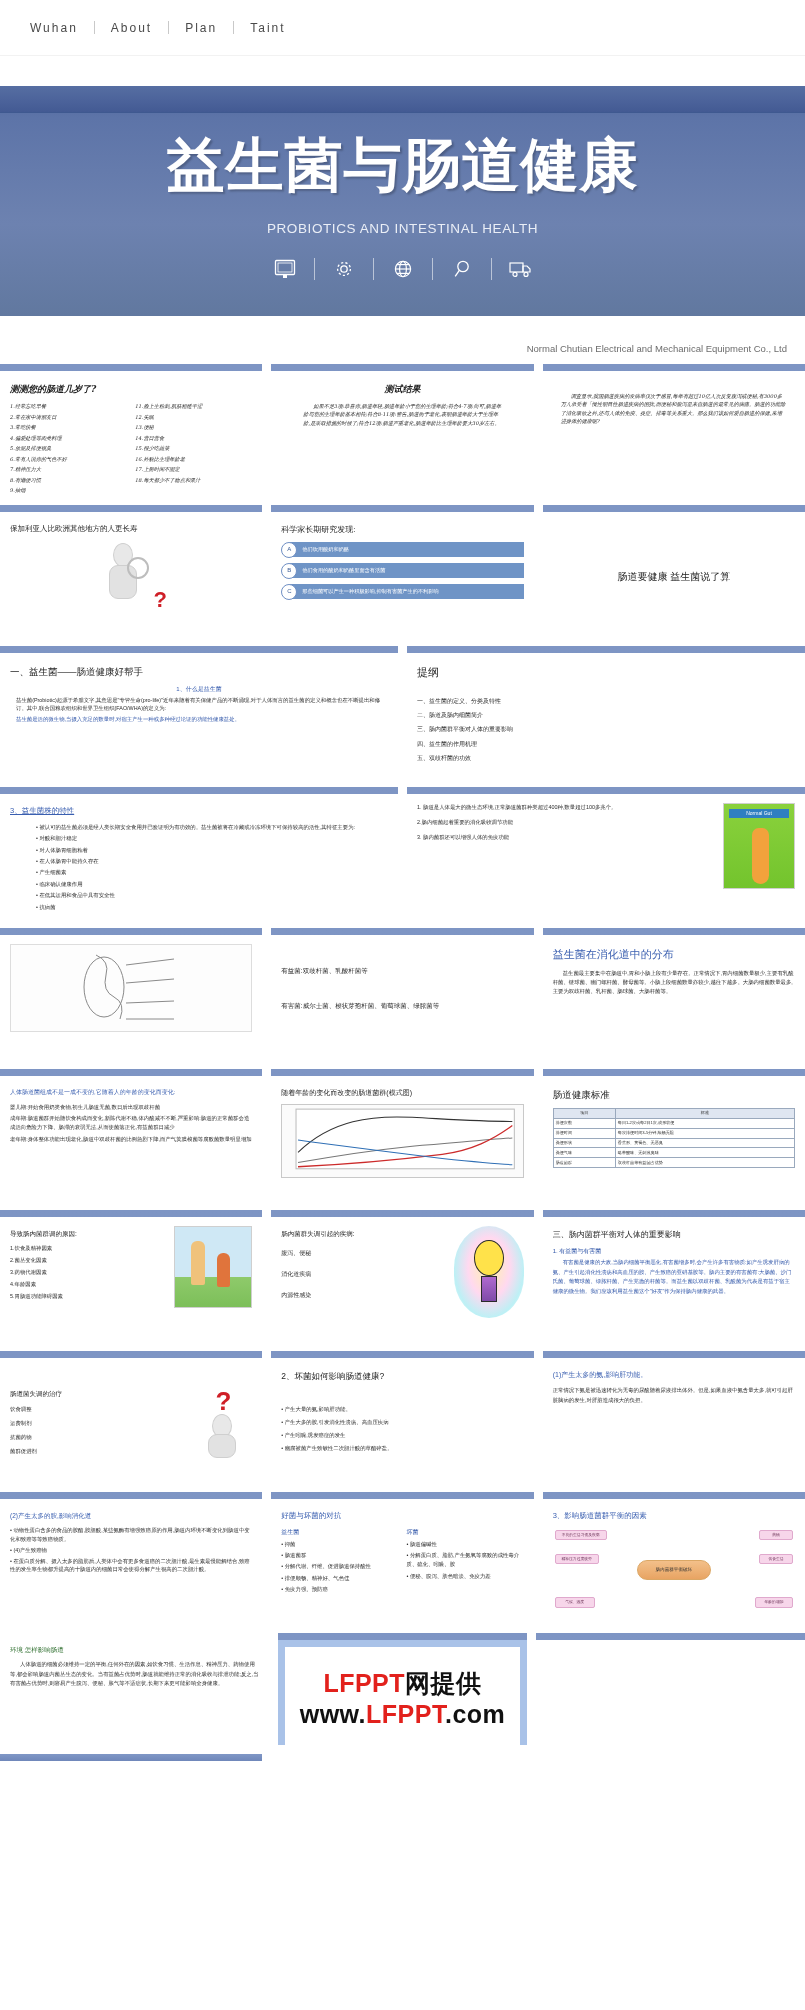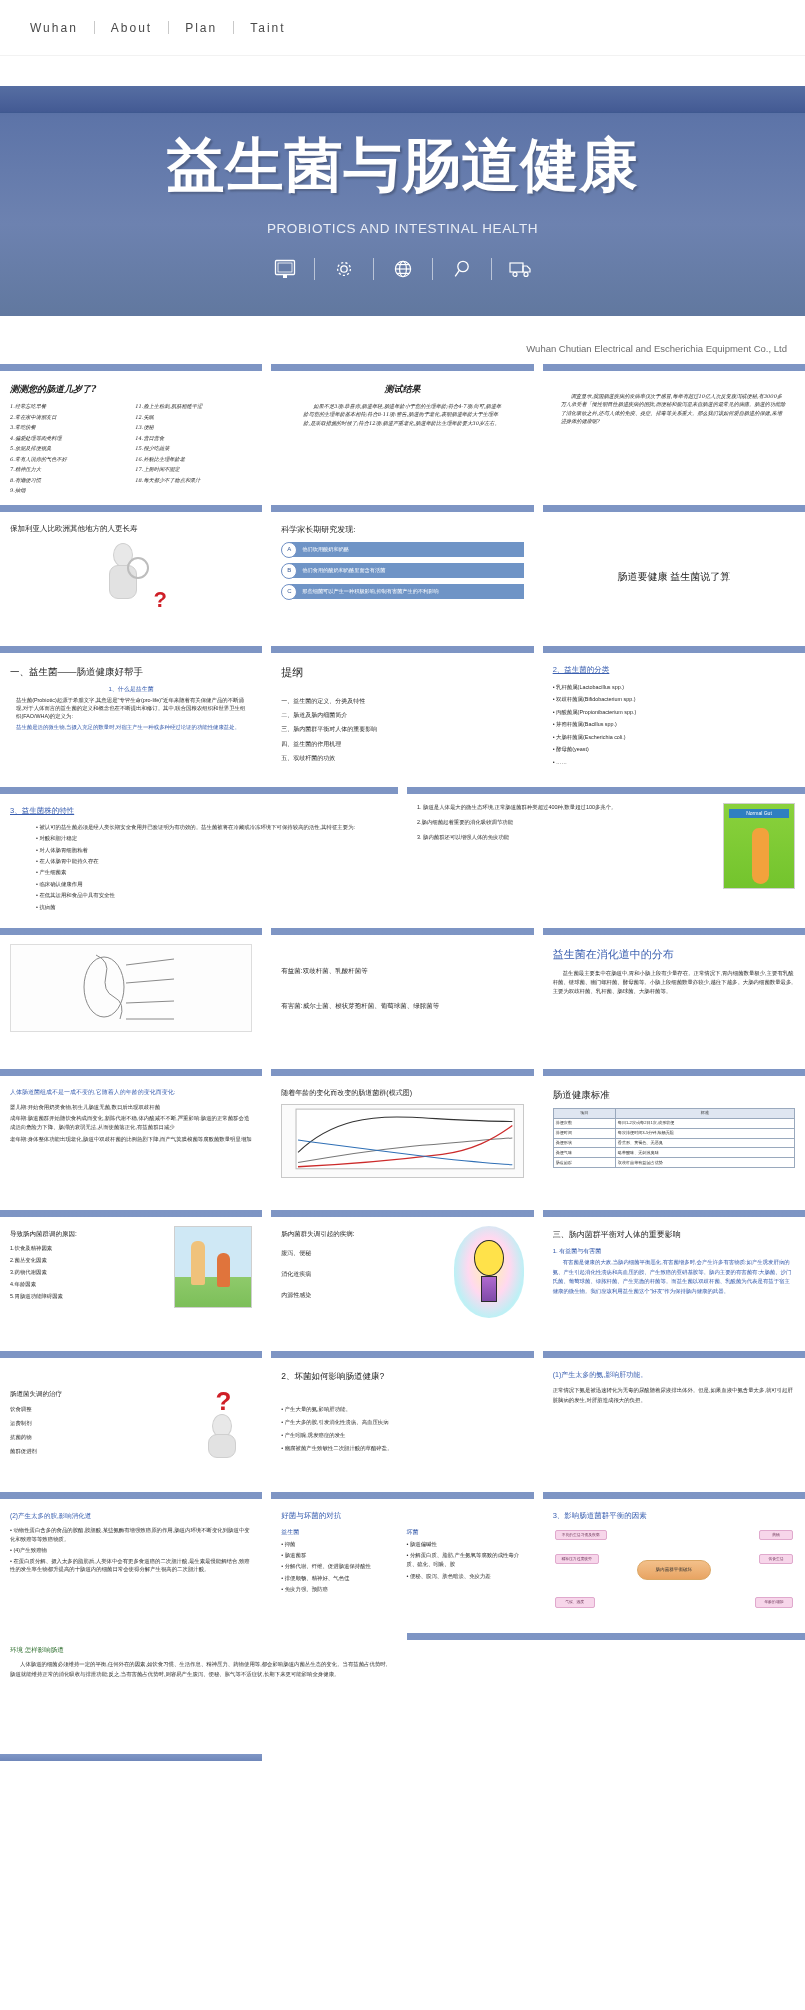--- a/index.html
+++ b/index.html
@@ -288,21 +288,21 @@
             <path d="M15 7h4l3 3v3h-7z"></path>
             <circle cx="7" cy="15.4" r="2"></circle>
             <circle cx="18" cy="15.4" r="2"></circle>
           </g>
         </svg>
     </span>
   </div>
 </div>
 
 <div class="orgblock">
-  <div class="org-en">Wuhan Chutian Electrical and Escherichia Equipment Co., Ltd</div>
+  <div class="org-en">Normal Chutian Electrical and Mechanical Equipment Co., Ltd</div>
 </div>
 
 <div class="grid-row">
   <div class="slide">
     <div class="s-title hand">测测您的肠道几岁了?</div>
     <div class="twocol">
       <div>
         <ul class="s-list hand-text">
           <li>1.经常忘吃早餐</li>
           <li>2.常在家中请朋友日</li>
@@ -383,32 +383,20 @@
     <div class="s-p blue" style="padding:0 6px;">益生菌是活的微生物,当摄入充足的数量时,对宿主产生一种或多种经过论证的功能性健康益处。</div>
   </div>
   <div class="slide">
     <div class="s-title" style="font-size:11px;margin-bottom:14px;">提纲</div>
     <ul class="s-list" style="font-size:6px;line-height:2;">
       <li>一、益生菌的定义、分类及特性</li>
       <li>二、肠道及肠内细菌简介</li>
       <li>三、肠内菌群平衡对人体的重要影响</li>
       <li>四、益生菌的作用机理</li>
       <li>五、双歧杆菌的功效</li>
-    </ul>
-  </div>
-  <div class="slide">
-    <div class="s-title blue">2、益生菌的分类</div>
-    <ul class="s-list dot" style="margin-top:6px;line-height:1.9;">
-      <li>乳杆菌属(Lactobacillus spp.)</li>
-      <li>双歧杆菌属(Bifidobacterium spp.)</li>
-      <li>丙酸菌属(Propionibacterium spp.)</li>
-      <li>芽孢杆菌属(Bacillus spp.)</li>
-      <li>大肠杆菌属(Escherichia coli.)</li>
-      <li>酵母菌(yeast)</li>
-      <li>……</li>
     </ul>
   </div>
 </div>
 
 <div class="grid-row">
   <div class="slide">
     <div class="s-title blue">3、益生菌株的特性</div>
     <ul class="s-list dot" style="margin-top:5px;padding-left:26px;line-height:1.7;">
       <li>被认可的益生菌必须是经人类长期安全食用并已验证明为有功效的。益生菌被将在冷藏或冷冻环境下可保持较高的活性,其特征主要为:</li>
       <li>对酸和胆汁稳定</li>
@@ -634,15 +622,23 @@
       <div class="node" style="right:2px;bottom:4px;width:38px;">年龄的增加</div>
     </div>
   </div>
 </div>
 
 <div class="grid-row">
   <div class="slide" style="border-top:none;height:112px;">
     <div class="s-title blue" style="font-size:6.5px;text-decoration:none;color:#2f6f2f;">环境 怎样影响肠道</div>
     <div class="s-p indent" style="line-height:1.7;margin-top:4px;">人体肠道的细菌必须维持一定的平衡,任何外在的因素,如饮食习惯、生活作息、精神压力、药物使用等,都会影响肠道内菌丛生态的变化。当有益菌占优势时,肠道就能维持正常的消化吸收与排泄功能;反之,当有害菌占优势时,则容易产生腹泻、便秘、胀气等不适症状,长期下来更可能影响全身健康。</div>
   </div>
+  <div class="slide blank" style="height:112px;padding:0;">
+    <div class="footer-wrap" style="padding:0;">
+      <div class="watermark">
+        <div class="wm-line"><span class="wm-red">LFPPT</span><span>网提供</span></div>
+        <div class="wm-line"><span>www.</span><span class="wm-red">LFPPT</span><span>.com</span></div>
+      </div>
+    </div>
+  </div>
   <div class="slide blank" style="height:112px;"></div>
 </div>
 <div class="footer-bottom-bar" style="width:262px;"></div>
 
 </body></html>

